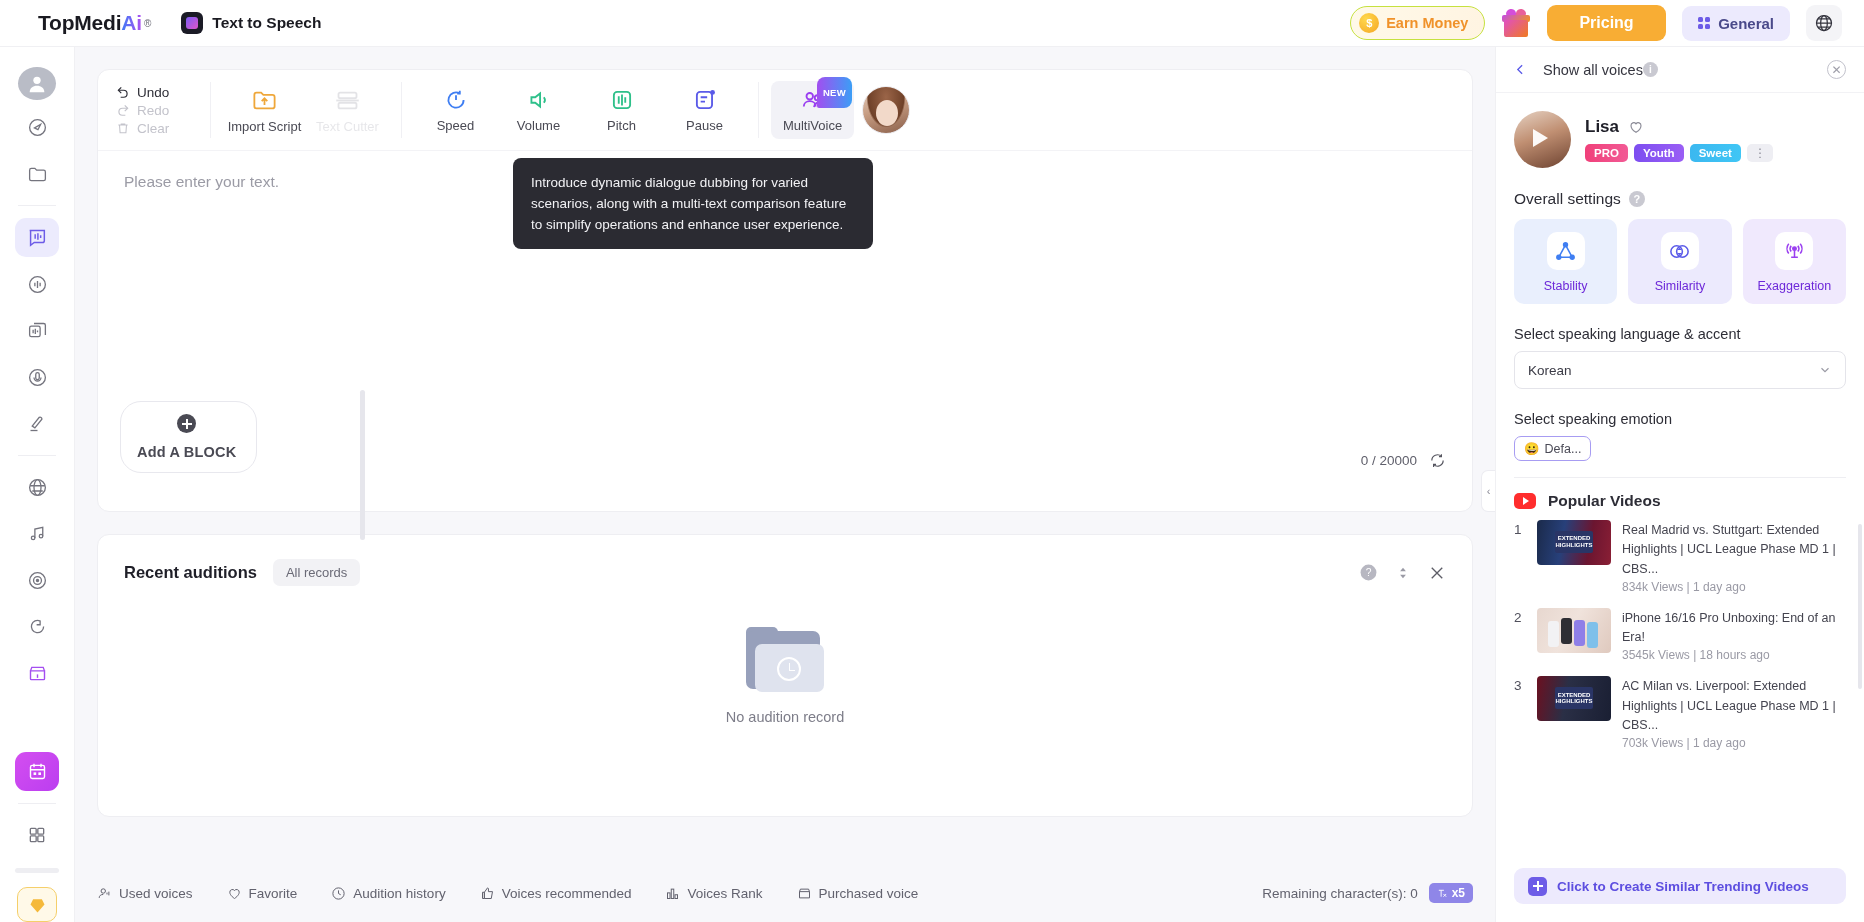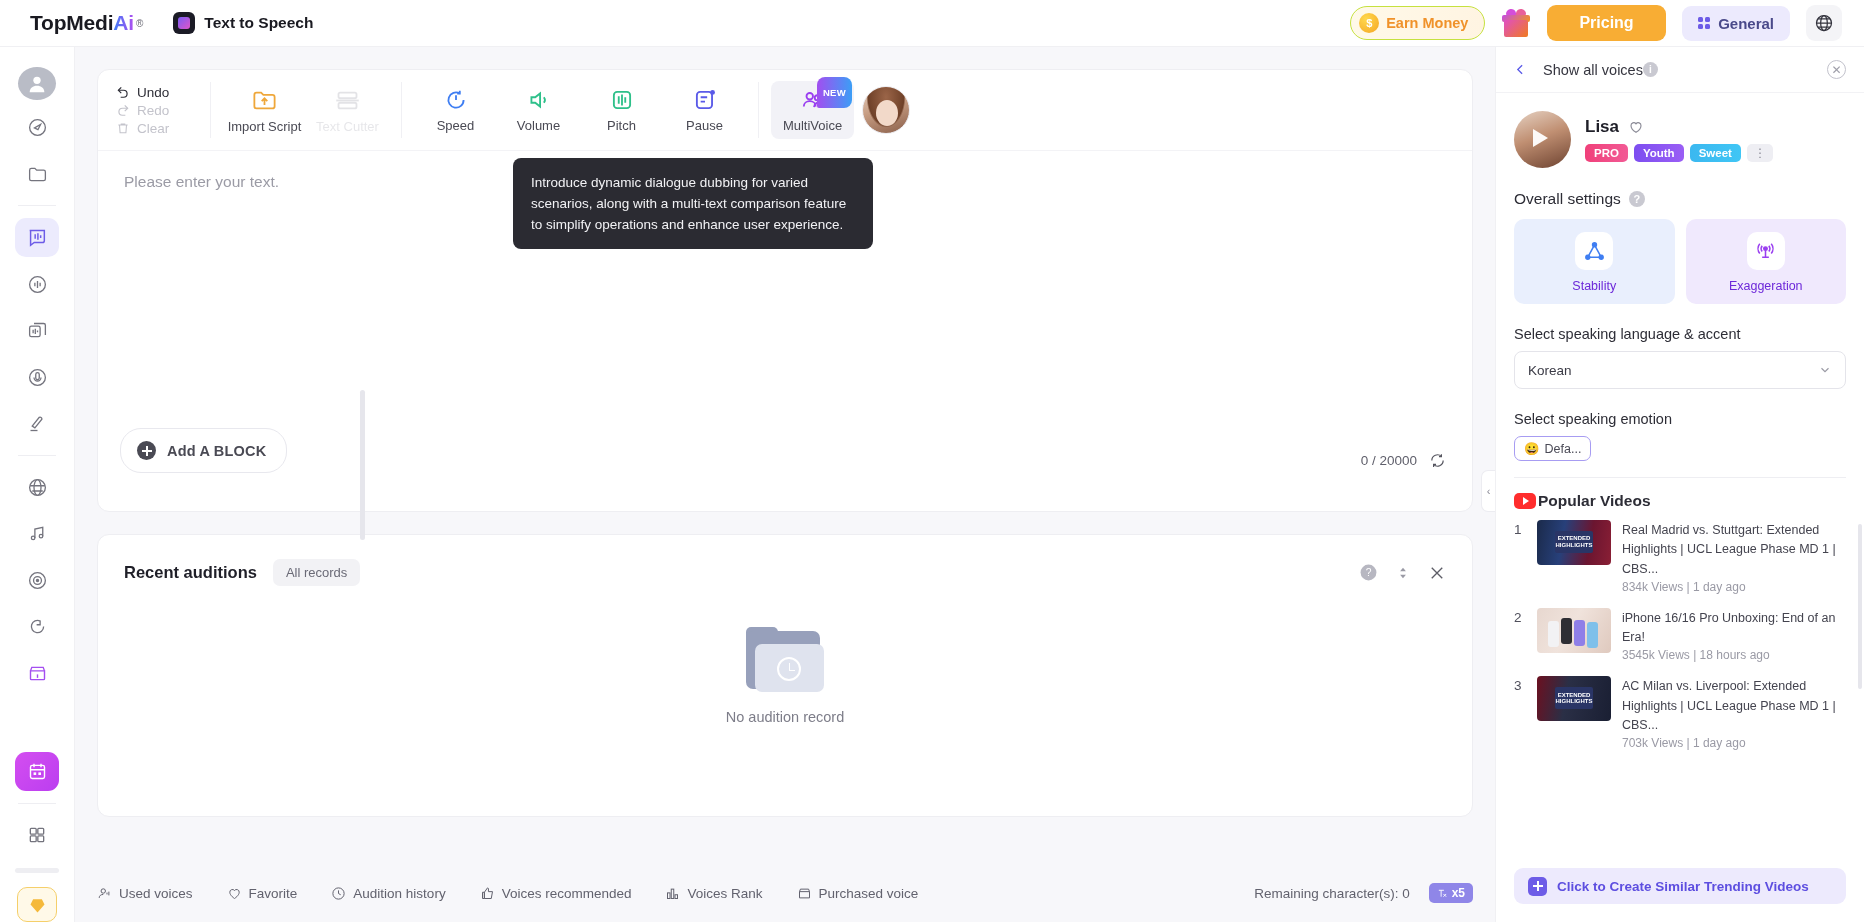--- a/index.html
+++ b/index.html
@@ -11,21 +11,21 @@
     -webkit-font-smoothing: antialiased;
   }
   .app { position: relative; width: 1864px; height: 922px; background:#f7f7fa; }
 
   
   .header {
     position: absolute; top:0; left:0; width:1864px; height:47px;
     background:#fff; display:flex; align-items:center;
     border-bottom:1px solid #f0f0f3; z-index:40;
   }
-  .brand { display:flex; align-items:center; margin-left:30px; }
+  .brand { display:flex; align-items:center; margin-left:38px; }
   .brand-text { font-size:21px; font-weight:700; color:#1a1a21; letter-spacing:-0.2px; }
   .brand-ai { background:linear-gradient(90deg,#3b7cf6,#b14ef0); -webkit-background-clip:text; background-clip:text; color:transparent; font-weight:700;}
   .brand-reg { font-size:10px; color:#6b6b76; vertical-align:super; margin-left:2px;}
   .app-chip { display:flex; align-items:center; gap:9px; margin-left:30px;}
   .app-chip-icon {
     width:22px;height:22px;border-radius:6px;
     background:#1b1b26; display:flex;align-items:center;justify-content:center;
   }
   .app-chip-icon .inner{width:12px;height:12px;border-radius:3px;background:linear-gradient(135deg,#7b5cf5,#e055c9);}
   .app-chip-label{font-size:15.5px;font-weight:700;color:#1a1a21;}
@@ -91,21 +91,21 @@
   .audition-btn{flex:1;height:55px;background:#f4f4f7;border-radius:10px;display:flex;align-items:center;
                 justify-content:center;gap:12px;cursor:pointer;max-width:305px;margin-left:6px;}
   .audition-label{font-size:19px;color:#7b7b88;font-weight:400;}
 
   .tooltip{position:absolute;left:415px;top:88px;width:360px;background:#2b2b32;color:#f2f2f5;
            border-radius:8px;padding:14px 18px;font-size:13.5px;line-height:1.56;z-index:50;}
 
   .editor-body{position:relative;height:362px;padding:22px 26px;}
   .editor-placeholder{font-size:15.5px;color:#9b9ba5;}
   .add-block{position:absolute;left:22px;bottom:40px;display:flex;align-items:center;gap:11px;
-             border:1px solid #e8e8ee;border-radius:21px;padding:12px 20px 12px 16px;cursor:pointer;background:#fff;}
+             border:1px solid #e8e8ee;border-radius:21px;padding:12px 20px 12px 16px;cursor:pointer;background:#fff;flex-direction:column;}
   .add-block-label{font-size:14.5px;color:#4a4a54;font-weight:600;letter-spacing:.2px;}
   .plus-circle{width:19px;height:19px;border-radius:50%;background:#4a4a54;position:relative;}
   .plus-circle:before,.plus-circle:after{content:"";position:absolute;background:#fff;}
   .plus-circle:before{left:4.5px;top:8.5px;width:10px;height:2px;}
   .plus-circle:after{left:8.5px;top:4.5px;width:2px;height:10px;}
   .counter{position:absolute;right:26px;bottom:44px;display:flex;align-items:center;gap:12px;}
   .counter-text{font-size:13.5px;color:#5f5f6b;}
 
   .aud-card{margin-top:22px;height:283px;position:relative;}
   .aud-head{display:flex;align-items:center;padding:24px 26px 0 26px;}
@@ -117,21 +117,21 @@
   .folder .back{position:absolute;left:0;top:0;width:74px;height:58px;border-radius:7px;background:#97a0bb;}
   .folder .back-tab{position:absolute;left:0;top:-4px;width:32px;height:12px;border-radius:5px 5px 0 0;background:#97a0bb;}
   .folder .front{position:absolute;left:9px;top:13px;width:69px;height:48px;border-radius:7px;background:#dfe3ee;}
   .clock{position:absolute;left:31px;top:26px;width:24px;height:24px;border-radius:50%;border:2px solid #fff;}
   .clock:before{content:"";position:absolute;left:9.5px;top:4px;width:1.8px;height:8px;background:#fff;}
   .clock:after{content:"";position:absolute;left:10px;top:10.5px;width:6px;height:1.8px;background:#fff;}
   .aud-empty-text{font-size:14.5px;color:#7d7d89;}
 
   .bottom-bar{position:absolute;left:0;bottom:0;width:1420px;height:58px;display:flex;align-items:center;padding:0 22px;}
   .bb-item{display:flex;align-items:center;gap:7px;font-size:13.5px;color:#62626e;margin-right:34px;cursor:pointer;}
-  .bb-right{margin-left:auto;display:flex;align-items:center;gap:19px;}
+  .bb-right{margin-left:auto;display:flex;align-items:center;gap:11px;}
   .bb-remaining{font-size:13.5px;color:#62626e;}
   .x5-badge{background:#8f86e8;color:#fff;font-size:12px;border-radius:5px;padding:3px 8px;display:flex;align-items:center;gap:4px;font-weight:600;}
 
   
   .rpanel{position:absolute;top:47px;right:0;width:369px;height:875px;background:#fff;border-left:1px solid #f0f0f3;z-index:20;}
   .rp-head{height:46px;display:flex;align-items:center;padding:0 18px;border-bottom:1px solid #f2f2f5;}
   .rp-back{display:flex;align-items:center;gap:16px;cursor:pointer;}
   .rp-back-label{font-size:14.5px;color:#35353f;}
   .info-i{width:15px;height:15px;border-radius:50%;background:#c9c9d1;color:#fff;font-size:10px;font-weight:700;
           display:flex;align-items:center;justify-content:center;}
@@ -162,21 +162,21 @@
   .setting-ico{width:38px;height:38px;border-radius:10px;background:#fff;display:flex;align-items:center;justify-content:center;}
   .setting-label{font-size:12.5px;color:#6d28d9;}
   .field-label{font-size:14.5px;color:#2d2d36;margin:22px 0 9px;}
   .select{height:38px;border:1px solid #e4e4ea;border-radius:8px;display:flex;align-items:center;
           padding:0 13px;font-size:13.5px;color:#3a3a45;cursor:pointer;}
   .select .chev{margin-left:auto;color:#9a9aa5;font-size:12px;}
   .emotion-chip{display:inline-flex;align-items:center;gap:5px;border:1.3px solid #a79cf2;border-radius:7px;
                 padding:4px 9px;font-size:12.5px;color:#4a4a56;background:#fff;cursor:pointer;}
   .rp-divider{height:1px;background:#eeeef2;margin:16px 18px 0;}
 
-  .pv-head{display:flex;align-items:center;gap:2px;padding:14px 18px 10px;text-align:right;}
+  .pv-head{display:flex;align-items:center;gap:12px;padding:14px 18px 10px;text-align:right;}
   .yt-ico{width:22px;height:16px;border-radius:5px;background:#ff2d2d;display:flex;align-items:center;justify-content:center;}
   .yt-ico:after{content:"";width:0;height:0;border-left:6px solid #fff;border-top:4px solid transparent;border-bottom:4px solid transparent;margin-left:2px;}
   .pv-title{font-size:15.5px;color:#2d2d36;font-weight:600;}
   .pv-list{padding:0 18px;position:relative;}
   .pv-row{display:flex;gap:11px;margin-bottom:14px;cursor:pointer;}
   .pv-rank{font-size:13.5px;color:#50505c;width:12px;flex:none;padding-top:2px;}
   .pv-thumb{width:74px;height:45px;border-radius:4px;flex:none;position:relative;overflow:hidden;}
   .pv-thumb.t1{background:linear-gradient(100deg,#1b2a4a 0%,#27407a 35%,#6b1530 70%,#8a1f35 100%);}
   .pv-thumb.t2{background:linear-gradient(120deg,#e7d7cf 0%,#f0e3dc 45%,#dfc9be 100%);}
   .pv-thumb.t3{background:linear-gradient(100deg,#6b1020 0%,#2a2f46 40%,#1a1f33 100%);}
@@ -619,20 +619,31 @@
           <span class="setting-ico">
             <svg width="23" height="23" viewBox="0 0 24 24" fill="none" stroke="#3f7ef2" stroke-width="1.6">
                 <path d="M12 5l7 13H5z"></path>
                 <circle cx="12" cy="5" r="2" fill="#3f7ef2"></circle>
                 <circle cx="5" cy="18" r="2" fill="#3f7ef2"></circle>
                 <circle cx="19" cy="18" r="2" fill="#3f7ef2"></circle>
               </svg>
           </span>
           <span class="setting-label">Stability</span>
         </div>
+        <div class="setting-card c2">
+          <span class="setting-ico">
+            <svg width="23" height="23" viewBox="0 0 24 24" fill="none" stroke="#5a5ae8" stroke-width="1.6">
+                <circle cx="9" cy="12" r="6"></circle>
+                <circle cx="15" cy="12" r="6"></circle>
+                <path d="M12 8l2.5 2.5h-5z" fill="#5a5ae8" stroke="none"></path>
+                <path d="M12 16l-2.5-2.5h5z" fill="#5a5ae8" stroke="none"></path>
+              </svg>
+          </span>
+          <span class="setting-label">Similarity</span>
+        </div>
         <div class="setting-card c3">
           <span class="setting-ico">
             <svg width="23" height="23" viewBox="0 0 24 24" fill="none" stroke="#9a3ff0" stroke-width="1.6">
                 <circle cx="12" cy="9" r="1.8" fill="#9a3ff0"></circle>
                 <path d="M8.5 6a5 5 0 000 6M15.5 6a5 5 0 010 6M6 4a8 8 0 000 10M18 4a8 8 0 010 10"></path>
                 <path d="M12 11v7M8.5 18h7"></path>
               </svg>
           </span>
           <span class="setting-label">Exaggeration</span>
         </div>

